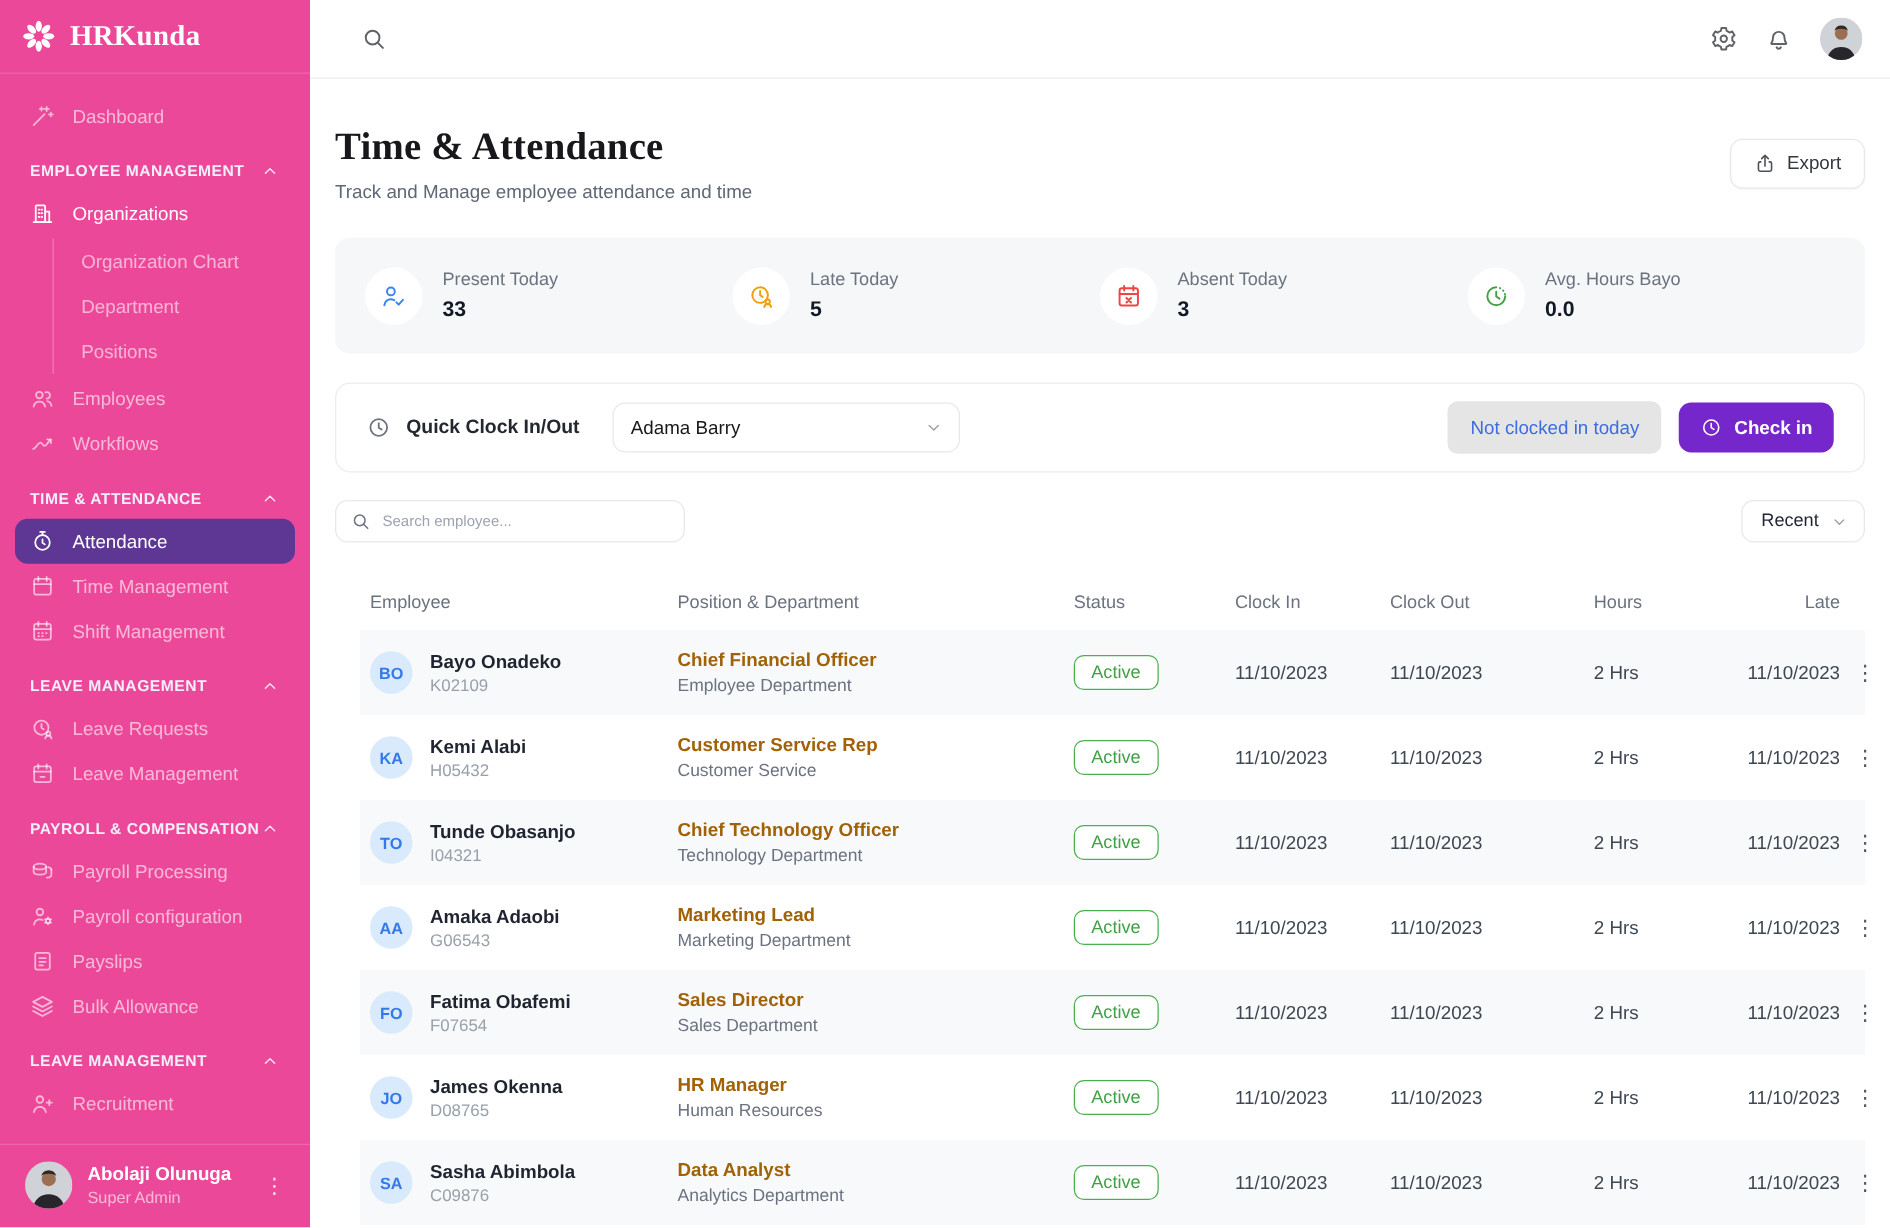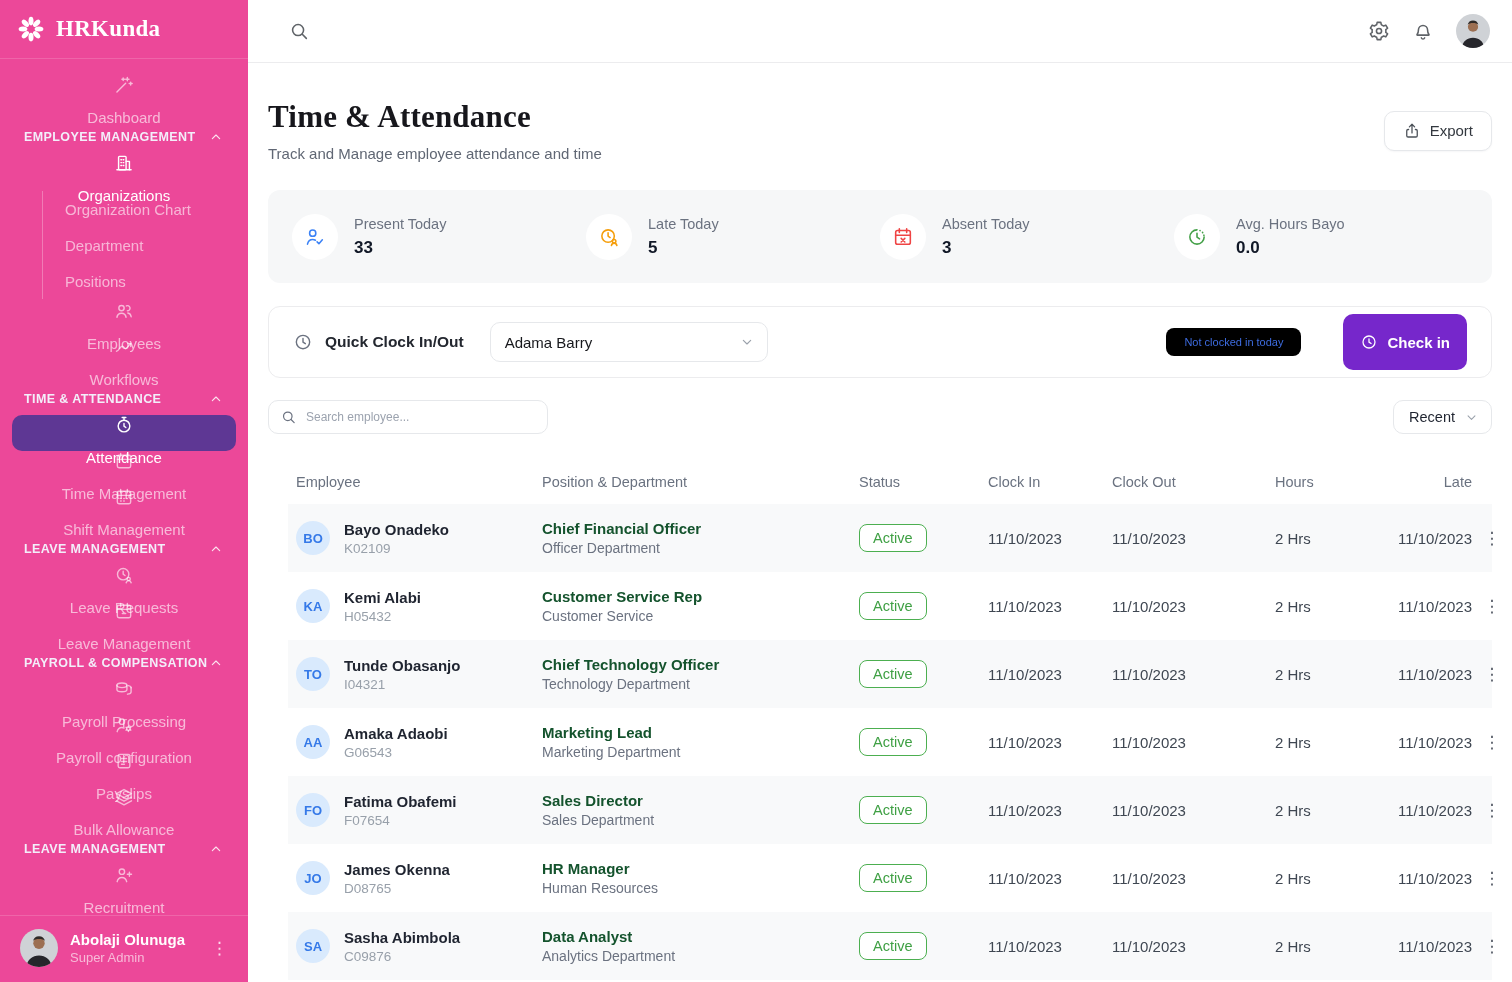--- a/index.html
+++ b/index.html
@@ -25,21 +25,21 @@
   .brand .logo { width:30px; height:30px; color:#fff; }
   .brand .logo svg { width:100%; height:100%; }
   .brand-name {
     font-family:"Liberation Serif", serif;
     font-size:23px; font-weight:700; letter-spacing:.3px; color:#fff;
   }
   nav { flex:0 0 auto; padding:16px 12px 0 12px; }
   .nav-item {
     display:flex; align-items:center; gap:14px;
     height:36px; padding:0 12px; border-radius:10px;
-    font-size:15px; color:rgba(255,255,255,.62); cursor:pointer;flex-direction:column;
+    font-size:15px; color:rgba(255,255,255,.62); cursor:pointer;
   }
   .nav-item .icon { width:20px; height:20px; display:inline-flex; flex:0 0 20px; }
   .nav-item .icon svg { width:100%; height:100%; }
   .nav-item.bright { color:#fff; font-weight:500; }
   .nav-item.active { background:#5e3794; color:#fff; font-weight:500; }
   .nav-section {
     display:flex; align-items:center; justify-content:space-between;
     height:24px; margin:14px 0 4px 0; padding:0 12px;
     font-size:12.5px; font-weight:700; letter-spacing:.4px; color:#f3eefa;
     cursor:pointer;
@@ -122,27 +122,27 @@
   .quick-label { font-size:15.5px; font-weight:700; color:#23272f; margin-right:26px; }
   .employee-select {
     width:278px; height:40px; border:1px solid #e6e8eb; border-radius:10px;
     display:flex; align-items:center; padding:0 12px 0 14px; cursor:pointer; background:#fff;
   }
   .employee-select .sel-text { font-size:15px; color:#17181c; }
   .employee-select .icon { margin-left:auto; width:16px; height:16px; color:#9aa1ab; display:inline-flex; }
   .employee-select .icon svg { width:100%; height:100%; }
   .quick-right { margin-left:auto; display:flex; align-items:center; gap:14px; }
   .clock-status {
-    height:28px; display:flex; align-items:center; padding:0 18px;
-    background:#000000; border-radius:8px; color:#3d6ce0; font-size:11px;
+    height:42px; display:flex; align-items:center; padding:0 18px;
+    background:#e5e5e5; border-radius:8px; color:#3d6ce0; font-size:15px;
   }
   .checkin-btn {
-    height:56px; display:flex; align-items:center; gap:9px; padding:0 17px;
+    height:40px; display:flex; align-items:center; gap:9px; padding:0 17px;
     background:#7627cb; border:none; border-radius:10px; color:#fff;
-    font-size:15px; font-weight:600; cursor:pointer;margin-left:28px;
+    font-size:15px; font-weight:600; cursor:pointer;
   }
   .checkin-btn .icon { width:18px; height:18px; display:inline-flex; }
   .checkin-btn .icon svg { width:100%; height:100%; }
 
   .list-toolbar { margin-top:22px; display:flex; align-items:center; justify-content:space-between; }
   .search-box { position:relative; width:280px; }
   .search-box .icon {
     position:absolute; left:12px; top:50%; transform:translateY(-50%);
     width:17px; height:17px; color:#6b7280; display:inline-flex;
   }
@@ -174,21 +174,21 @@
   .c-emp { display:flex; align-items:center; }
   .avatar {
     width:34px; height:34px; border-radius:50%; background:#d9eafd; color:#3579e8;
     font-size:13px; font-weight:700; display:flex; align-items:center; justify-content:center;
     margin-right:14px; flex:0 0 34px;
   }
   .emp-text { display:flex; flex-direction:column; gap:3px; min-width:0; }
   .emp-name { font-size:15px; font-weight:700; color:#1f2430; white-space:nowrap; }
   .emp-id { font-size:13.5px; color:#98a0aa; }
   .c-pos { display:flex; flex-direction:column; gap:3px; }
-  .pos-title { font-size:15px; font-weight:600; color:#14532d; }
+  .pos-title { font-size:15px; font-weight:600; color:#a16207; }
   .pos-dept { font-size:14px; color:#6b7280; }
   .badge {
     display:inline-block; padding:5px 13px; border:1.3px solid #4caf50; border-radius:8px;
     color:#3fa044; font-size:14.5px; background:#fff;
   }
   .c-late { text-align:right; }
   .c-menu { text-align:center; }
   .dots { font-size:17px; color:#555b66; cursor:pointer; padding:4px 8px; }
 </style>
 </head>
@@ -590,21 +590,21 @@
   <div class="trow">
     <div class="c-emp">
       <span class="avatar">BO</span>
       <span class="emp-text">
         <span class="emp-name">Bayo Onadeko</span>
         <span class="emp-id">K02109</span>
       </span>
     </div>
     <div class="c-pos">
       <span class="pos-title">Chief Financial Officer</span>
-      <span class="pos-dept">Officer Department</span>
+      <span class="pos-dept">Employee Department</span>
     </div>
     <div class="c-status"><span class="badge">Active</span></div>
     <div class="c-in">11/10/2023</div>
     <div class="c-out">11/10/2023</div>
     <div class="c-hours">2 Hrs</div>
     <div class="c-late">11/10/2023</div>
     <div class="c-menu"><span class="dots">⋮</span></div>
   </div>
 
   <div class="trow">

